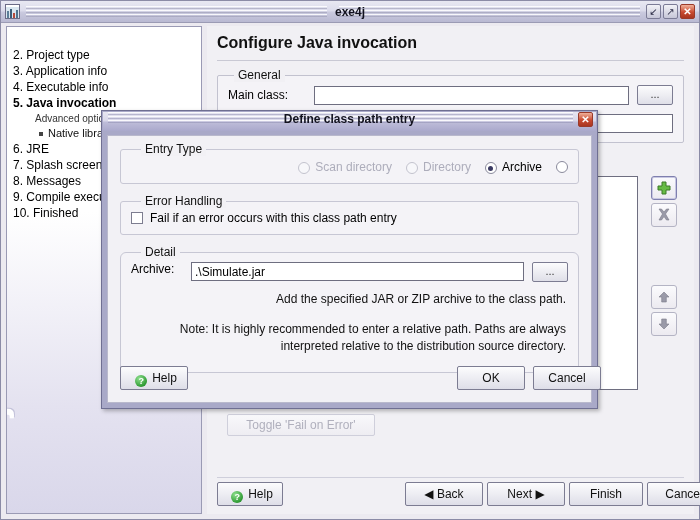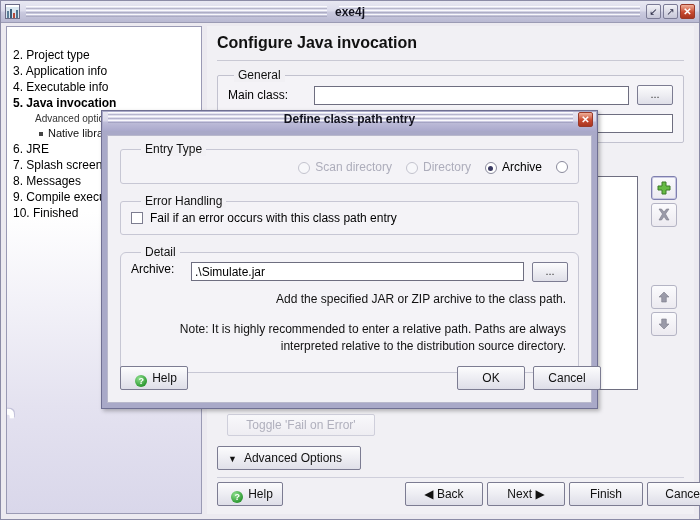--- a/index.html
+++ b/index.html
@@ -313,23 +313,20 @@
             <div class="tbtn">
               <svg width="14" height="14" viewBox="0 0 14 14">
                 <path d="M7,12 L2,7 H4.7 V2 H9.3 V7 H12 Z" fill="#9a9aa8" stroke="#7a7a88" stroke-width="0.6"></path>
               </svg>
             </div>
           </div>
         </div>
 
         <div class="toggle-fail">Toggle 'Fail on Error'</div>
 
-        <div class="adv">
-          <span class="tri">▼</span><span>Advanced Options</span>
-        </div>
 
         <div class="footline"></div>
 
         <div class="footer">
           <div class="btn helpbtn">
             <span class="helpico">?</span><span>Help</span>
           </div>
           <div class="btn" style="left:188px;width:78px;">
             <span>◀</span>&nbsp;<span>Back</span>
           </div>

